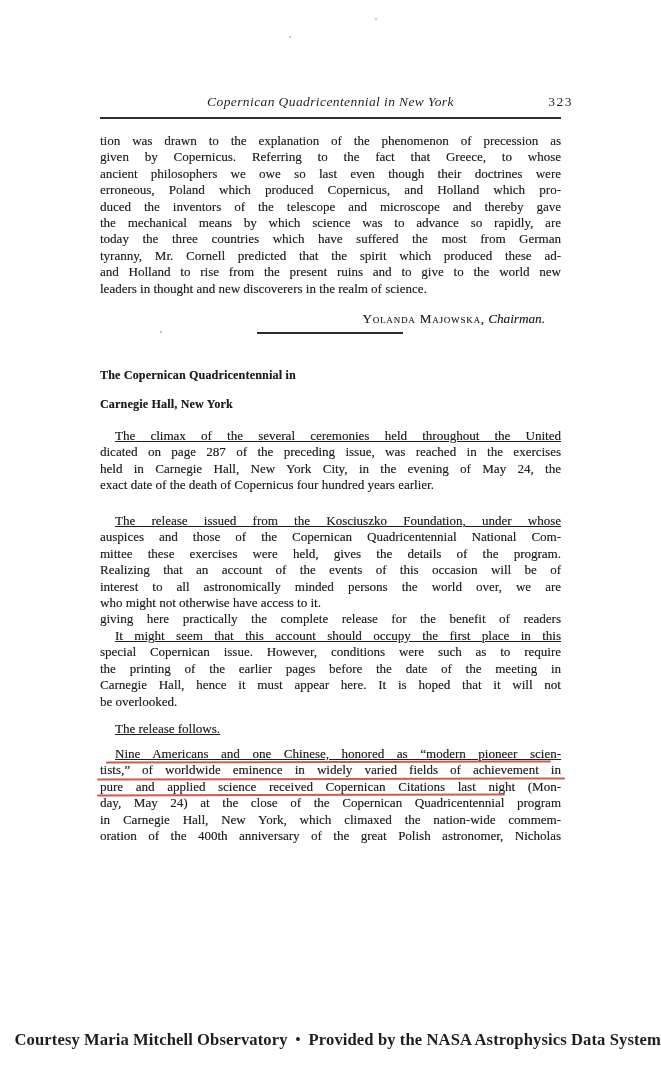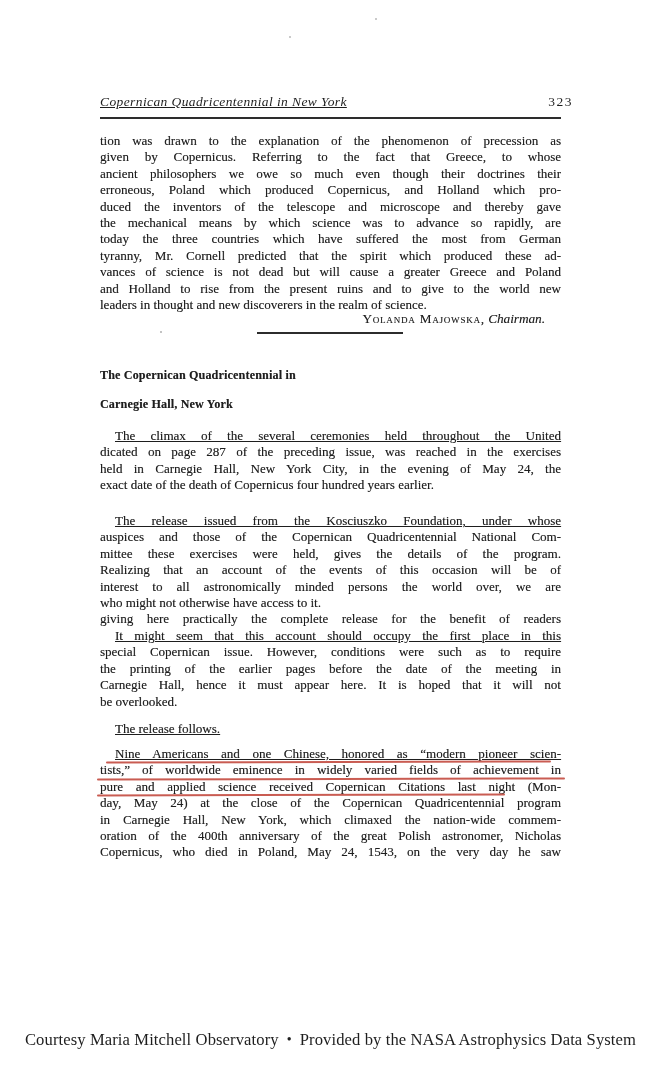--- a/index.html
+++ b/index.html
@@ -12,23 +12,22 @@
     color:#1e1e1e;
   }
   .abs { position:absolute; }
   .col { left:100px; width:461px; }
 
   
   .running-head {
     top:94px;
     font-style:italic;
     font-size:13.5px;
-    text-align:left;
+    text-align:center;
     letter-spacing:0.4px;
-    text-decoration:underline;
   }
   .page-num {
     position:absolute;
     right:-12px; top:0;
     font-style:normal;
     font-size:13.5px;
     letter-spacing:1.5px;
   }
   .head-rule { top:117px; height:2px; background:#2d2d2d; }
 
@@ -74,22 +73,22 @@
     font-size:12px;
     font-weight:bold;
     line-height:29px;
     letter-spacing:0.2px;
     text-shadow:0.2px 0 0 rgba(20,20,20,0.5);
   }
 
   
   .footer {
     top:1030px; left:0; width:661px;
-    text-align:center;
-    font-weight:normal;
+    text-align:right;
+    font-weight:bold;
     font-size:16.6px;
     white-space:nowrap;
     letter-spacing:0.1px;
   }
   .footer .bullet { margin:0 8px; font-size:14px; vertical-align:1px; }
 
   
   .speck { position:absolute; border-radius:50%; background:#b8b8b8; }
   .speck.s1 { left:375px; top:18px;  width:2px; height:2px; }
   .speck.s2 { left:289px; top:36px;  width:2px; height:2px; }
@@ -101,27 +100,26 @@
 <div class="abs col running-head">
   <span>Copernican Quadricentennial in New York</span>
   <span class="page-num">323</span>
 </div>
 
 <div class="abs col head-rule"></div>
 
 <div class="abs col para" style="top:133px">
     <div class="line">tion was drawn to the explanation of the phenomenon of precession as</div>
     <div class="line">given by Copernicus.  Referring to the fact that Greece, to whose</div>
-    <div class="line">ancient philosophers we owe so much even though their doctrines their</div>
+    <div class="line">ancient philosophers we owe so last even though their doctrines were</div>
     <div class="line">erroneous, Poland which produced Copernicus, and Holland which pro-</div>
     <div class="line">duced the inventors of the telescope and microscope and thereby gave</div>
     <div class="line">the mechanical means by which science was to advance so rapidly, are</div>
     <div class="line">today the three countries which have suffered the most from German</div>
     <div class="line">tyranny, Mr. Cornell predicted that the spirit which produced these ad-</div>
-    <div class="line">vances of science is not dead but will cause a greater Greece and Poland</div>
     <div class="line">and Holland to rise from the present ruins and to give to the world new</div>
     <div class="line last">leaders in thought and new discoverers in the realm of science.</div>
   </div>
 
 <div class="abs col signature">
   <span class="sig-name">Yolanda Majowska,</span>
   <span class="sig-role">Chairman.</span>
 </div>
 
 <div class="abs section-divider"></div>
@@ -160,21 +158,20 @@
     <div class="line indent last">The release follows.</div>
   </div>
 
 <div class="abs col para" style="top:746px">
     <div class="line indent">Nine Americans and one Chinese, honored as “modern pioneer scien-<span class="red-underline" style="left: 1.3%; width: 96.5%; background: rgb(194, 70, 58);"></span></div>
     <div class="line">tists,” of worldwide eminence in widely varied fields of achievement in<span class="red-underline" style="left: -0.7%; width: 101.5%; background: rgb(194, 70, 58);"></span></div>
     <div class="line">pure and applied science received Copernican Citations last night (Mon-<span class="red-underline" style="left: -0.7%; width: 88.5%; background: rgb(194, 70, 58);"></span></div>
     <div class="line">day, May 24) at the close of the Copernican Quadricentennial program</div>
     <div class="line">in Carnegie Hall, New York, which climaxed the nation-wide commem-</div>
     <div class="line">oration of the 400th anniversary of the great Polish astronomer, Nicholas</div>
-    <div class="line">Copernicus, who died in Poland, May 24, 1543, on the very day he saw</div>
   </div>
 
 <div class="abs footer">
   <span>Courtesy Maria Mitchell Observatory</span><span class="bullet">•</span><span>Provided by the NASA Astrophysics Data System</span>
 </div>
 
 <div class="speck s1"></div>
 <div class="speck s2"></div>
 <div class="speck s3"></div>
 

